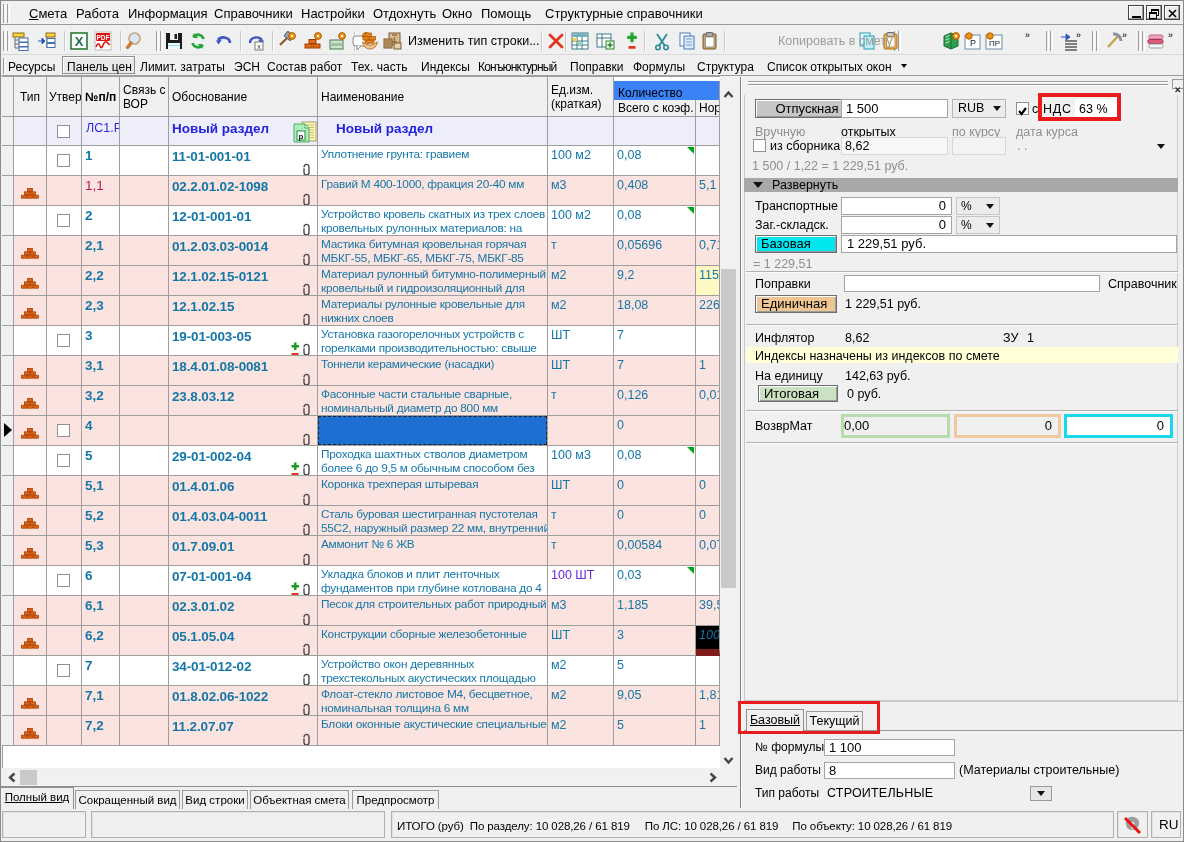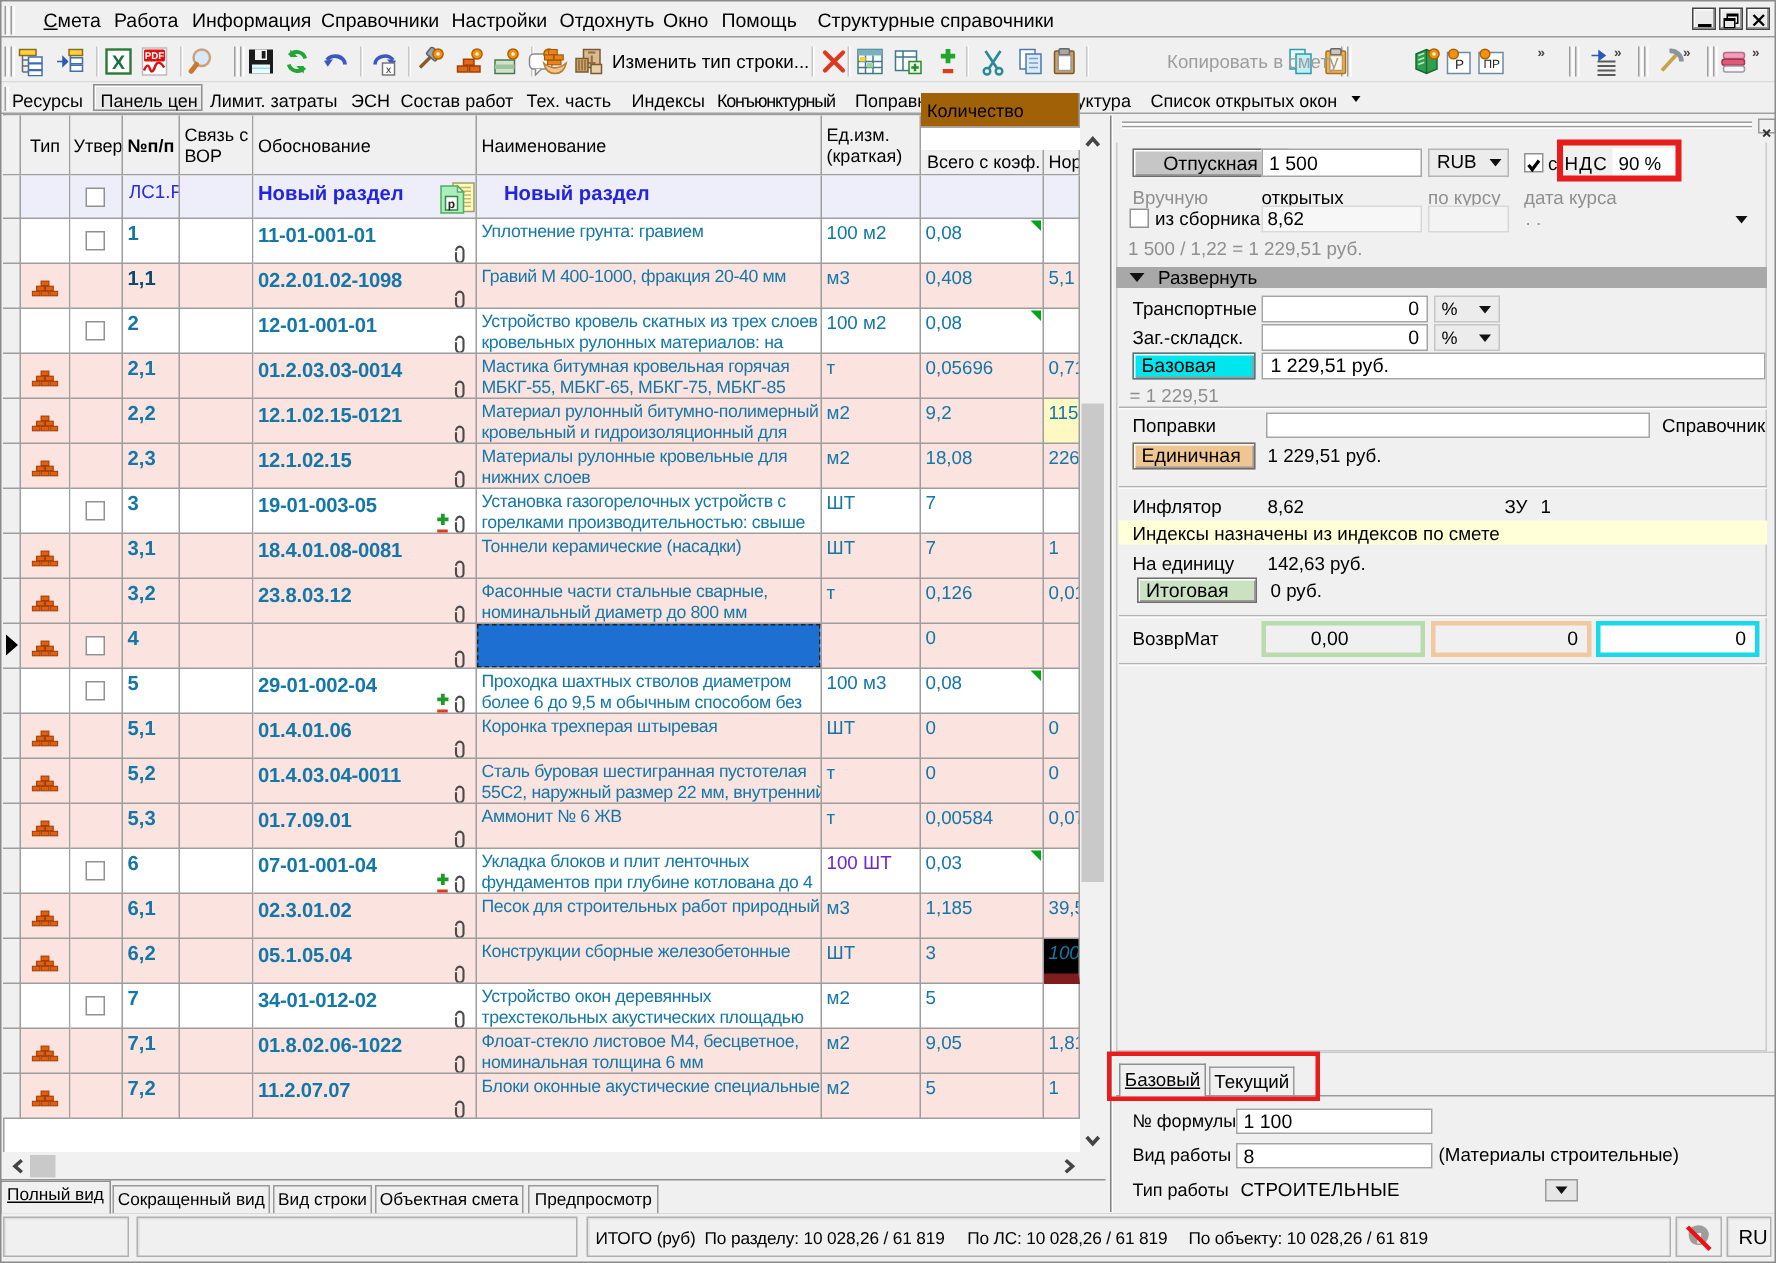--- a/index.html
+++ b/index.html
@@ -276,21 +276,21 @@
   </div>
 <div class="cell" style="left:169px;top:77px;width:149px;height:40px;background:#f0f0f0;border-right:1px solid #9e9e9e;border-bottom:1px solid #9e9e9e;font-size:12px;color:#000;line-height:14px;">
     <div class="ab" style="left:3px;top:13px;">Обоснование</div>
   </div>
 <div class="cell" style="left:318px;top:77px;width:230px;height:40px;background:#f0f0f0;border-right:1px solid #9e9e9e;border-bottom:1px solid #9e9e9e;font-size:12px;color:#000;line-height:14px;">
     <div class="ab" style="left:3px;top:13px;">Наименование</div>
   </div>
 <div class="cell" style="left:548px;top:77px;width:66px;height:40px;background:#f0f0f0;border-right:1px solid #9e9e9e;border-bottom:1px solid #9e9e9e;font-size:12px;color:#000;line-height:14px;">
     <div class="ab" style="left:3px;top:6px;">Ед.изм.<br>(краткая)</div>
   </div>
-<div class="cell" style="left:614px;top:62px;width:106px;height:23px;background:#a16207;border-right:1px solid #9e9e9e;border-bottom:1px solid #9e9e9e;font-size:12px;">
+<div class="cell" style="left:614px;top:81px;width:106px;height:23px;background:#3b82f6;border-right:1px solid #9e9e9e;border-bottom:1px solid #9e9e9e;font-size:12px;">
     <div class="ab" style="left:4px;top:5px;">Количество</div>
   </div>
 <div class="cell" style="left:614px;top:100px;width:82px;height:17px;background:#f0f0f0;border-right:1px solid #9e9e9e;border-bottom:1px solid #9e9e9e;font-size:12px;">
     <div class="ab" style="left:4px;top:1px;">Всего с коэф.</div>
   </div>
 <div class="cell" style="left:696px;top:100px;width:24px;height:17px;background:#f0f0f0;border-right:1px solid #9e9e9e;border-bottom:1px solid #9e9e9e;font-size:12px;">
     <div class="ab" style="left:3px;top:1px;">Нор</div>
   </div>
 <div class="cell" style="left:2px;top:117px;width:12px;height:29px;background:#f0f0f0;border-right:1px solid #9e9e9e;border-bottom:1px solid #9e9e9e;"></div>
 <div class="cell" style="left:14px;top:117px;width:33px;height:29px;background:#eeeefa;border-right:1px solid #9e9e9e;border-bottom:1px solid #9e9e9e;"></div>
@@ -354,21 +354,21 @@
           <rect x="6.4" y="8.2" width="5.2" height="3"></rect>
           <rect x="12.3" y="8.2" width="5.2" height="3"></rect>
           <rect x="3.4" y="4.8" width="5.2" height="3"></rect>
           <rect x="9.3" y="4.8" width="5.2" height="3"></rect>
           <rect x="6.4" y="1.4" width="5.2" height="3"></rect>
         </g>
       </svg></div>
   </div>
 <div class="cell" style="left:47px;top:176px;width:35px;height:30px;background:#fbe3df;border-right:1px solid #9e9e9e;border-bottom:1px solid #9e9e9e;"></div>
 <div class="cell" style="left:82px;top:176px;width:38px;height:30px;background:#fbe3df;border-right:1px solid #9e9e9e;border-bottom:1px solid #9e9e9e;">
-    <div class="ab" style="left:3px;top:2px;font-size:13.5px;font-weight:bold;color:#0c4a6e;">1,1</div>
+    <div class="ab" style="left:3px;top:2px;font-size:13.5px;font-weight:normal;color:#be185d;">1,1</div>
   </div>
 <div class="cell" style="left:120px;top:176px;width:49px;height:30px;background:#fbe3df;border-right:1px solid #9e9e9e;border-bottom:1px solid #9e9e9e;"></div>
 <div class="cell" style="left:169px;top:176px;width:149px;height:30px;background:#fbe3df;border-right:1px solid #9e9e9e;border-bottom:1px solid #9e9e9e;">
     <div class="ab" style="left:3px;top:3px;font-size:13.5px;font-weight:bold;letter-spacing:-0.15px;color:#1577a8;white-space:nowrap;">02.2.01.02-1098</div>
     <div class="ab" style="left:133px;top:17px;"><svg width="9" height="14" viewBox="0 0 9 14">
         <path d="M2 4.2 a2.5 2.8 0 0 1 5 0 v5 a2.5 2.8 0 0 1 -5 0 v-4" fill="none" stroke="#4a4a4a" stroke-width="1.4"></path>
       </svg></div>
   </div>
 <div class="cell" style="left:318px;top:176px;width:230px;height:30px;background:#fbe3df;border-right:1px solid #9e9e9e;border-bottom:1px solid #9e9e9e;">
     <div class="ab" style="left:3px;top:2px;font-size:11.8px;line-height:13.5px;letter-spacing:-0.25px;color:#1577a8;width:229px;white-space:nowrap;">Гравий М 400-1000, фракция 20-40 мм</div>
@@ -1053,21 +1053,21 @@
 <div class="btn3d" style="left:755px;top:99px;width:104px;height:19px;background:#c6c6c6;line-height:17px;text-align:center;">Отпускная</div>
 <div class="inp" style="left:841px;top:99px;width:107px;height:19px;line-height:17px;padding-left:4px;">1 500</div>
 <div class="ab" style="left:952px;top:99px;width:54px;height:19px;background:#ececec;border:1px solid #b5b5b5;font-size:12.5px;line-height:17px;padding-left:5px;">RUB</div>
 <div class="ab" style="left:993px;top:106px;width:0;height:0;border-left:4px solid transparent;border-right:4px solid transparent;border-top:5px solid #111;"></div>
 <div class="cb" style="left:1016px;top:102px;"><svg width="11" height="11">
       <path d="M2 5 l2.5 3 l4.5 -6" stroke="#000" stroke-width="2.2" fill="none"></path>
     </svg></div>
 <div class="lbl" style="left:1032px;top:102px;">с</div>
 <div class="lbl" style="left:1043px;top:102px;letter-spacing:0.8px;">НДС</div>
 <div class="ab" style="left:1075px;top:99px;width:43px;height:19px;background:#fff;"></div>
-<div class="lbl" style="left:1079px;top:102px;">90 %</div>
+<div class="lbl" style="left:1079px;top:102px;">63 %</div>
 <div class="ab" style="left:1038px;top:93px;width:83px;height:28px;border:4px solid #e81c1c;z-index:40;"></div>
 <div class="glbl" style="left:755px;top:125px;">Вручную</div>
 <div class="lbl" style="left:841px;top:125px;">открытых</div>
 <div class="glbl" style="left:952px;top:125px;">по курсу</div>
 <div class="glbl" style="left:1016px;top:125px;">дата курса</div>
 <div class="cb" style="left:753px;top:139px;"></div>
 <div class="lbl" style="left:770px;top:139px;">из сборника</div>
 <div class="ab" style="left:841px;top:137px;width:107px;height:18px;background:#f7f7f7;border:1px solid #d8d8d8;"></div>
 <div class="lbl" style="left:845px;top:139px;">8,62</div>
 <div class="ab" style="left:952px;top:137px;width:54px;height:18px;background:#f3f3f3;border:1px solid #d8d8d8;"></div>
@@ -1100,21 +1100,21 @@
 <div class="lbl" style="left:1003px;top:331px;">ЗУ</div>
 <div class="lbl" style="left:1027px;top:331px;">1</div>
 <div class="ab" style="left:746px;top:347px;width:432px;height:16px;background:#ffffd8;"></div>
 <div class="ab" style="left:755px;top:349px;font-size:12.5px;color:#000;">Индексы назначены из индексов по смете</div>
 <div class="lbl" style="left:755px;top:369px;">На единицу</div>
 <div class="lbl" style="left:845px;top:369px;">142,63 руб.</div>
 <div class="btn3d" style="left:758px;top:385px;width:80px;height:17px;background:#cbe2c2;line-height:15px;padding-left:5px;">Итоговая</div>
 <div class="lbl" style="left:847px;top:387px;">0 руб.</div>
 <div class="hsep" style="top:410px;"></div>
 <div class="lbl" style="left:755px;top:419px;">ВозврМат</div>
-<div class="ab" style="left:841px;top:414px;width:109px;height:24px;border:3px solid #b9dcae;background:#f0f0f0;font-size:13px;text-align:center;line-height:18px;padding-right:18px;">0,00</div>
+<div class="ab" style="left:841px;top:414px;width:109px;height:24px;border:3px solid #b9dcae;background:#f0f0f0;font-size:13px;text-align:left;line-height:18px;padding-right:18px;">0,00</div>
 <div class="ab" style="left:954px;top:414px;width:107px;height:24px;border:3px solid #f0c9a0;background:#f0f0f0;font-size:13px;text-align:right;line-height:18px;padding-right:6px;">0</div>
 <div class="ab" style="left:1064px;top:414px;width:109px;height:24px;border:3px solid #19d8ec;background:#fff;font-size:13px;text-align:right;line-height:18px;padding-right:6px;">0</div>
 <div class="hsep" style="top:442px;"></div>
 <div class="ab" style="left:744px;top:701px;width:440px;height:107px;background:#f0f0f0;border-top:1px solid #c9c9c9;"></div>
 <div class="ab" style="left:746px;top:709px;width:58px;height:22px;background:#f0f0f0;border:1px solid #8f8f8f;border-bottom:none;z-index:6;font-size:12.5px;text-align:center;line-height:20px;text-decoration:underline;">Базовый</div>
 <div class="ab" style="left:806px;top:711px;width:57px;height:20px;background:#f0f0f0;border:1px solid #9a9a9a;border-bottom:none;font-size:12.5px;text-align:center;line-height:19px;">Текущий</div>
 <div class="ab" style="left:744px;top:730px;width:440px;height:1px;background:#9a9a9a;"></div>
 <div class="ab" style="left:738px;top:701px;width:142px;height:33px;border:3px solid #e81c1c;z-index:40;"></div>
 <div class="ab" style="left:755px;top:740px;font-size:12px;color:#000;white-space:nowrap;">№ формулы</div>
 <div class="inp" style="left:824px;top:739px;width:131px;height:17px;line-height:15px;padding-left:4px;">1 100</div>

